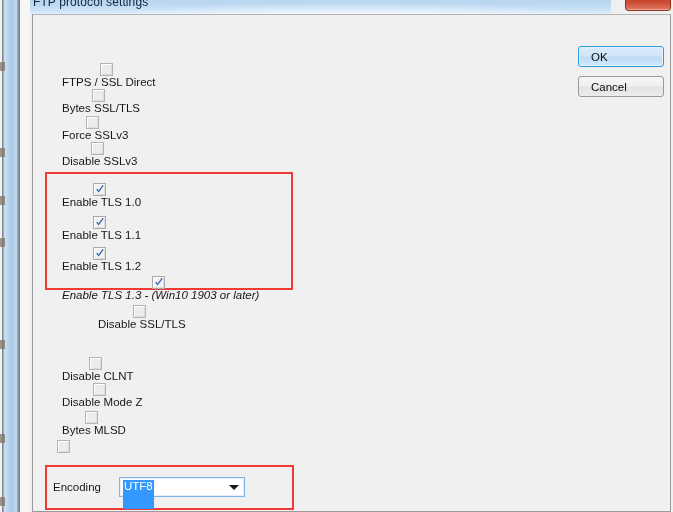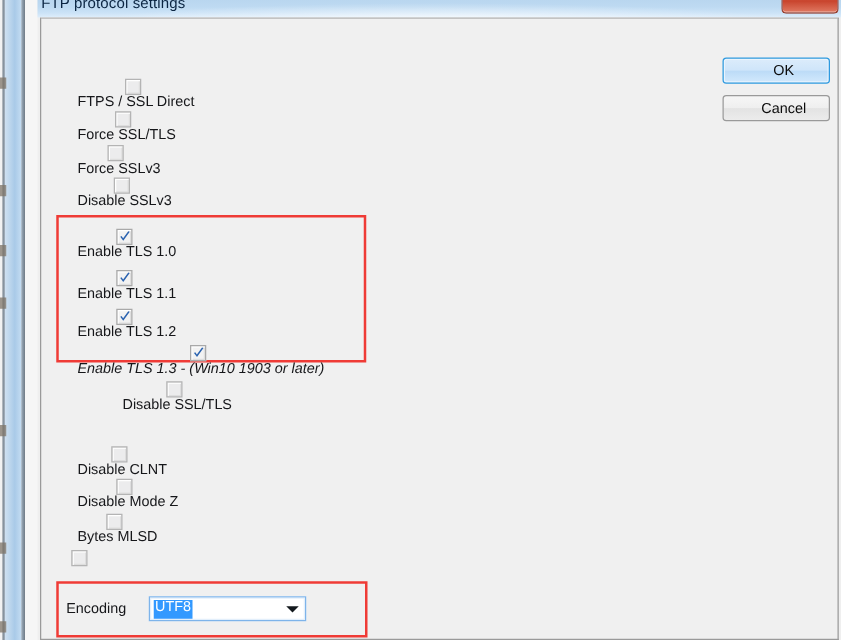--- a/index.html
+++ b/index.html
@@ -16,21 +16,21 @@
      background:linear-gradient(to right,#6f7b86,#aab6c2);}
   .bg-strip .glass{position:absolute;left:4px;top:0;width:13px;height:512px;
      background:linear-gradient(to right,#cfe0f0,#b9d4ec 35%,#a9cae8 60%,#c3dcf2 100%);}
   .bg-strip .edge2{position:absolute;left:17px;top:0;width:3px;height:512px;
      background:linear-gradient(to right,#9fb0c0,#6e7a85);}
   .bg-strip .pane{position:absolute;left:20px;top:0;width:10px;height:512px;background:#f6f6f6;}
   .bg-strip .tick{position:absolute;left:0px;width:5px;height:9px;background:#7d7468;opacity:.75;}
 
   
   .dialog{position:absolute;left:30px;top:0;width:643px;height:512px;}
-  .titlebar{position:absolute;left:0;top:0;width:643px;height:14px;
+  .titlebar{position:absolute;left:0;top:0;width:581px;height:14px;
      background:linear-gradient(to bottom,#b9d6ef 0%,#bedaf2 40%,#cce3f7 75%,#dfeefb 100%);
      overflow:hidden;}
   .titlebar .title{position:absolute;left:3px;top:-5px;font-size:12px;color:#0b2542;
      white-space:nowrap;letter-spacing:.1px;}
   .titlebar .glow{position:absolute;left:0;top:0;width:643px;height:14px;
      background:radial-gradient(ellipse at 50% 120%, rgba(255,255,255,.75), rgba(255,255,255,0) 60%);}
   .closebtn{position:absolute;right:2px;top:-10px;width:44px;height:20px;border-radius:0 0 4px 4px;
      background:linear-gradient(to bottom,#d9664f 0%,#c9452e 55%,#e07a63 100%);
      border:1px solid #8f3322;border-top:none;box-shadow:inset 0 -1px 0 rgba(255,255,255,.35);}
 
@@ -47,29 +47,29 @@
   .cbox.on .tickmark{position:absolute;left:1px;top:0px;width:10px;height:11px;}
   .cb-label{font-size:11.5px;color:#16171a;margin-left:5px;line-height:13px;}
 
   
   .redbox{position:absolute;border:2px solid #ef3b36;box-sizing:border-box;}
 
   
   .enc-label{position:absolute;font-size:11.5px;color:#16171a;}
   .combo{position:absolute;box-sizing:border-box;background:#ffffff;
      border:1px solid #7eb4ea;box-shadow:0 0 0 1px #e3effb inset;}
-  .combo .sel{position:absolute;left:3px;top:2px;height:15px;padding:0 1px;
+  .combo .sel{position:absolute;left:3px;top:2px;height:29px;padding:0 1px;
      background:#3399ff;color:#ffffff;font-size:11.5px;line-height:13px;}
   .combo .arrowbox{position:absolute;right:1px;top:1px;width:18px;height:16px;}
   .combo .arrow{position:absolute;left:4px;top:6px;width:0;height:0;
      border-left:5px solid transparent;border-right:5px solid transparent;border-top:5px solid #13181d;}
 
   
   .btn{position:absolute;box-sizing:border-box;font-size:11.5px;color:#0c0c0c;
-     display:flex;align-items:center;justify-content:center;border-radius:3px;padding-left:12px;}
+     display:flex;align-items:center;border-radius:3px;padding-left:12px;}
   .btn.ok{background:linear-gradient(to bottom,#dcecfb 0%,#cfe5fa 48%,#bcdbf7 52%,#d2e9fc 100%);
      border:1px solid #2e9ae0;box-shadow:0 0 0 1px #eaf4fd inset;}
   .btn.cancel{background:linear-gradient(to bottom,#f6f6f6 0%,#efefef 48%,#e3e3e3 52%,#ececec 100%);
      border:1px solid #9a9a9a;}
 </style>
 </head>
 <body>
 
 <div id="root">
 
@@ -104,21 +104,21 @@
           <div class="redbox" style="left: 12px; top: 450px; width: 249px; height: 45px; border-color: rgb(239, 59, 54);"></div>
         </div>
 
       <div id="checkbox-list">
           <div class="cb-row" style="top: 48px; left: 24px;">
             <span class="cbox"></span>
             <span class="cb-label">FTPS / SSL Direct</span>
           </div>
           <div class="cb-row" style="top: 74px; left: 24px;">
             <span class="cbox"></span>
-            <span class="cb-label">Force SSL/TLS</span>
+            <span class="cb-label">Bytes SSL/TLS</span>
           </div>
           <div class="cb-row" style="top: 101px; left: 24px;">
             <span class="cbox"></span>
             <span class="cb-label">Force SSLv3</span>
           </div>
           <div class="cb-row" style="top: 127px; left: 24px;">
             <span class="cbox"></span>
             <span class="cb-label">Disable SSLv3</span>
           </div>
           <div class="cb-row" style="top: 168px; left: 24px;">

